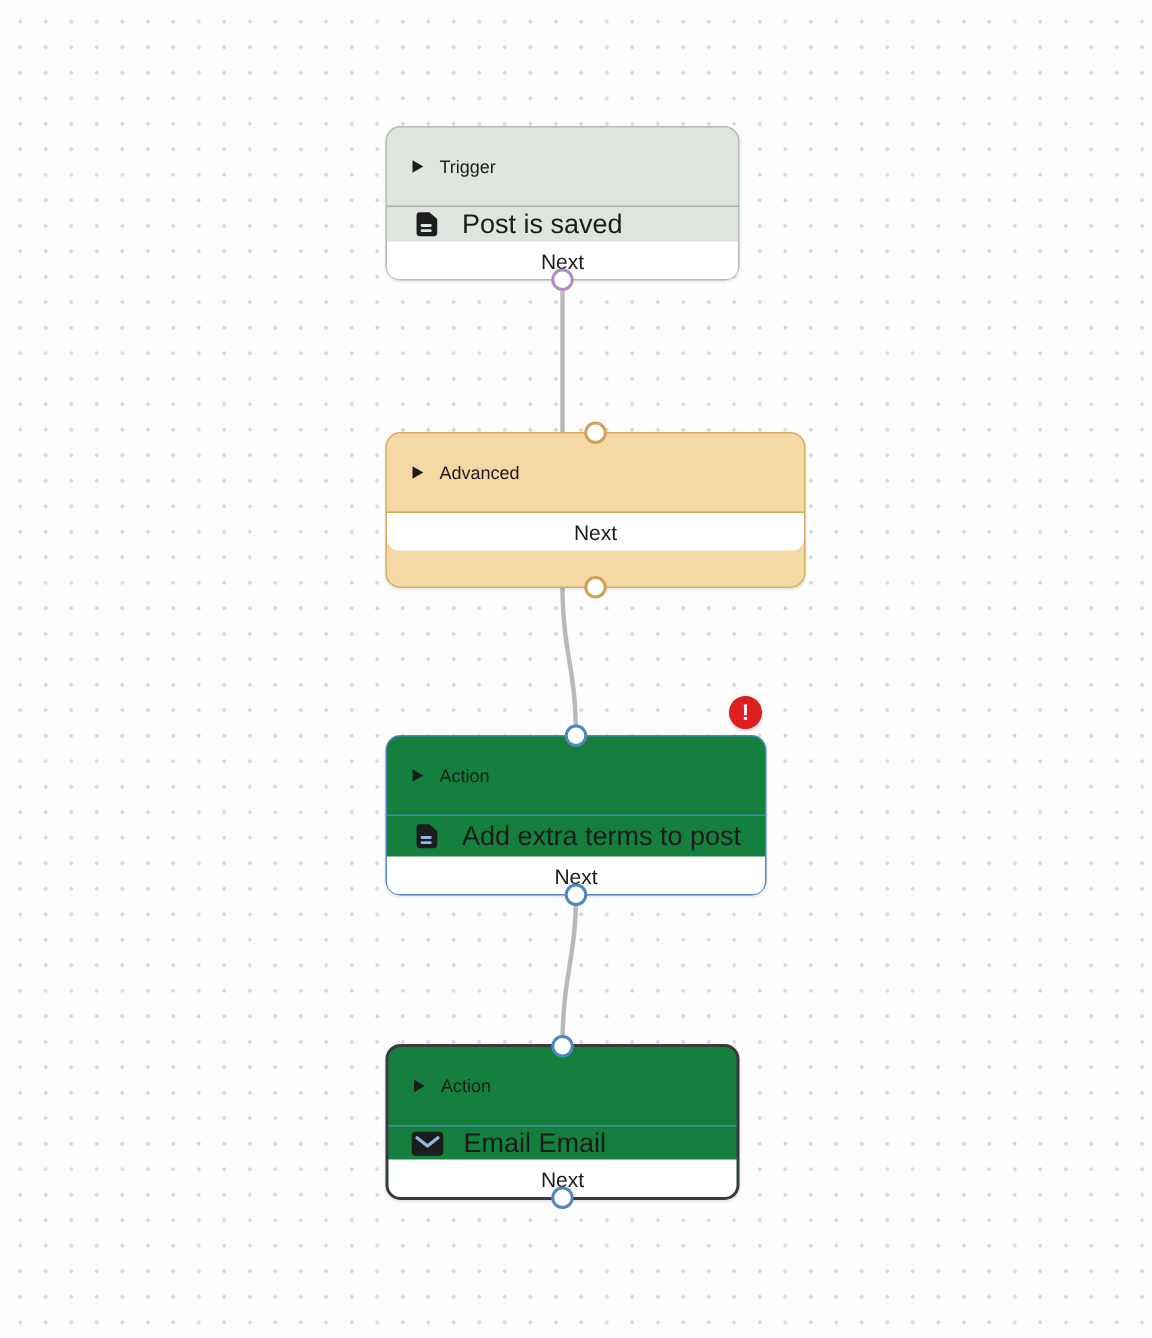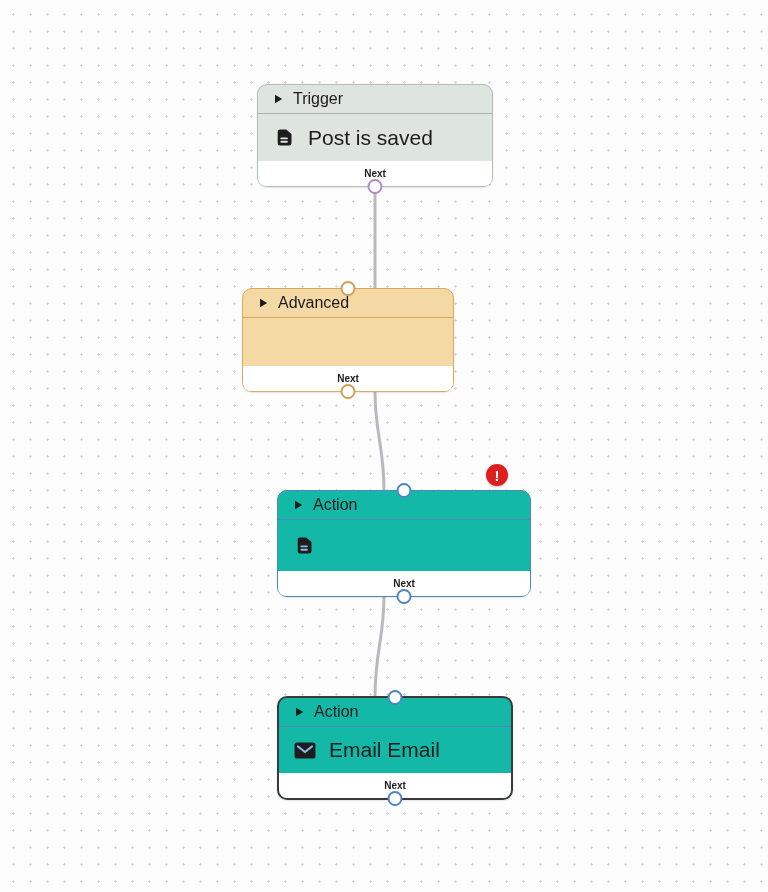--- a/index.html
+++ b/index.html
@@ -13,38 +13,38 @@
     color:#1b1b1d;
   }
   .edges{position:absolute;left:0;top:0;z-index:1;}
   .node{
     position:absolute;z-index:2;box-sizing:border-box;
     border-radius:10px;display:flex;flex-direction:column;
     box-shadow:0 1px 2px rgba(0,0,0,0.10);
   }
   .node-header{
     height:28px;flex:0 0 28px;display:flex;align-items:center;
-    padding:0 16px;gap:10px;font-size:16px;
+    padding:12px 16px;gap:10px;font-size:12px;
     border-bottom:1px solid rgba(0,0,0,0.22);
   }
   .caret{display:flex;align-items:center;}
-  .node-body{flex:1 1 auto;display:flex;align-items:center;padding:0 15px;gap:13px;font-size:21px;}
+  .node-body{flex:1 1 auto;display:flex;align-items:center;padding:0 15px;gap:13px;font-size:18px;}
   .body-icon{width:22px;display:flex;justify-content:center;align-items:center;}
   .node-footer{
     flex:0 0 25px;background:#ffffff;display:flex;align-items:center;justify-content:center;
-    font-size:10px;font-weight:700;
+    font-size:14px;font-weight:400;
     border-bottom-left-radius:8px;border-bottom-right-radius:8px;
   }
   
   .node-trigger{background:#dee5de;border:1.5px solid #b3beb3;}
   .node-trigger .node-header{border-bottom-color:#a9b5a9;}
   .node-trigger .doc-line{fill:#dee5de;}
   .node-advanced{background:#f5d9a4;border:1.5px solid #d6ac64;}
   .node-advanced .node-header{border-bottom-color:#d2a75e;}
-  .node-action{background:#14b8a6;border:1.5px solid #4e86c1;margin-left:20px;}
+  .node-action{background:#15803d;border:1.5px solid #4e86c1;}
   .node-action .node-header{border-bottom-color:#4e86c1;}
   .node-action .doc-line{fill:#8db9e3;}
   .node-action .mail-flap{stroke:#8db9e3;}
   .node-selected{border:2px solid #3a3a3d;}
   
   .port{
     position:absolute;left:50%;transform:translateX(-50%);
     width:15px;height:15px;border-radius:50%;background:#ffffff;
     box-sizing:border-box;border:2.5px solid #999;z-index:3;
   }
@@ -88,21 +88,21 @@
       </svg>
     </span>
     <span class="node-title">Post is saved</span>
   </div>
   <div class="node-footer">
     <span>Next</span>
   </div>
   <span class="port port-out port-purple"></span>
 </div>
 
-<div class="node node-advanced" style="left:242px;top:288px;width:212px;height:104px;justify-content:space-between;">
+<div class="node node-advanced" style="left:257px;top:288px;width:280px;height:104px;">
   <div class="node-header">
     <span class="caret">
       <svg width="9" height="10" viewBox="0 0 9 10">
           <path d="M1 0.8 L8.2 5 L1 9.2 Z" fill="#1d1d1f"></path>
         </svg>
     </span>
     <span>Advanced</span>
   </div>
   <div class="node-footer">
     <span>Next</span>
@@ -123,20 +123,21 @@
     <span>Action</span>
   </div>
   <div class="node-body">
     <span class="body-icon">
       <svg width="19" height="19" viewBox="0 0 19 19">
         <path d="M5 1.5h6.2L16.5 6v9.2a2.3 2.3 0 0 1-2.3 2.3H5a2.3 2.3 0 0 1-2.3-2.3V3.8A2.3 2.3 0 0 1 5 1.5z" fill="#1d1d1f"></path>
         <rect class="doc-line" x="5.4" y="9.4" width="7.4" height="1.9" rx="0.9" fill="#fff"></rect>
         <rect class="doc-line" x="5.4" y="12.8" width="7.4" height="1.9" rx="0.9" fill="#fff"></rect>
       </svg>
     </span>
+    <span class="node-title">Add extra terms to post</span>
   </div>
   <div class="node-footer">
     <span>Next</span>
   </div>
   <span class="port port-in port-blue"></span>
   <span class="port port-out port-blue"></span>
 </div>
 
 <div class="node node-action node-selected" style="left:257px;top:696px;width:236px;height:104px;">
   <div class="node-header">

